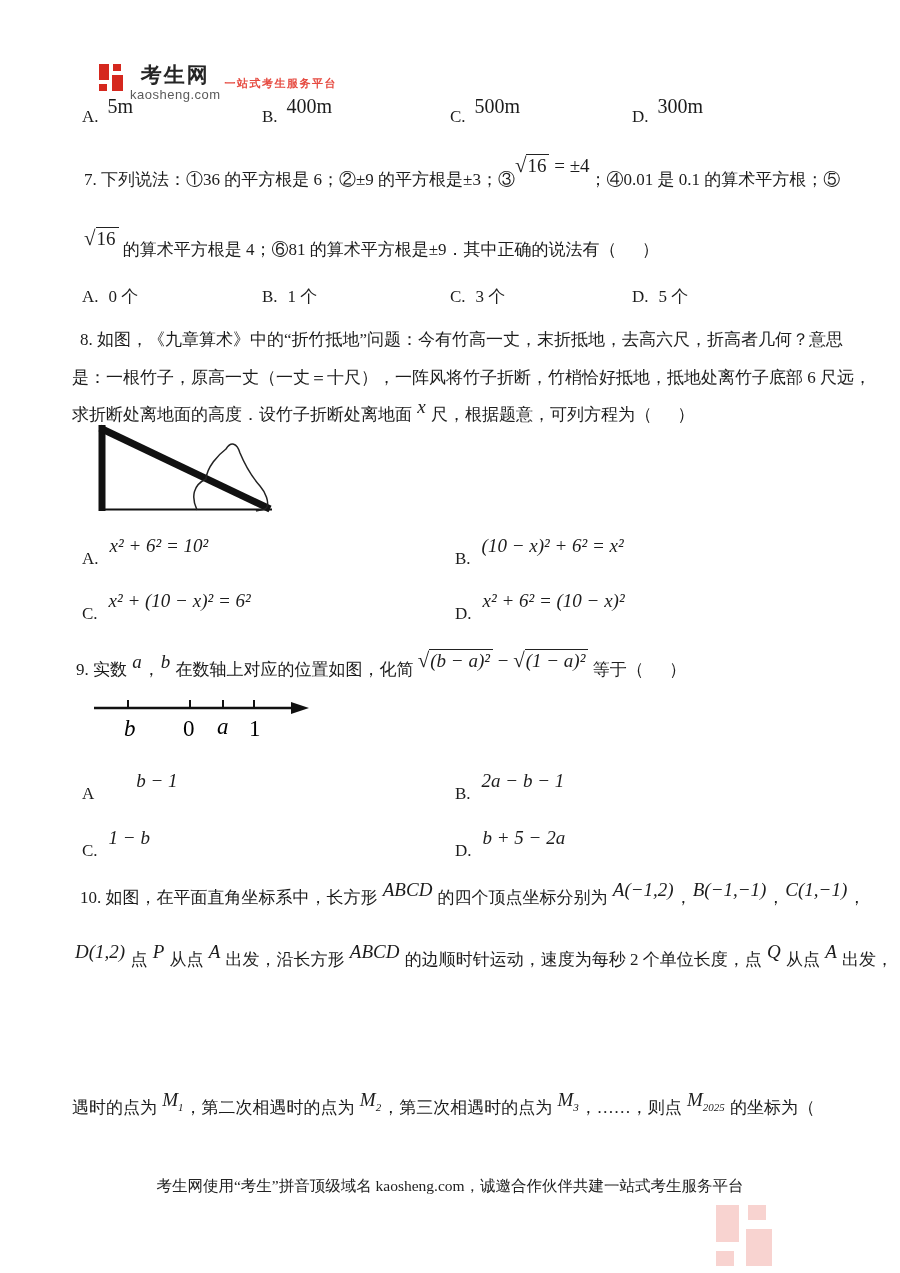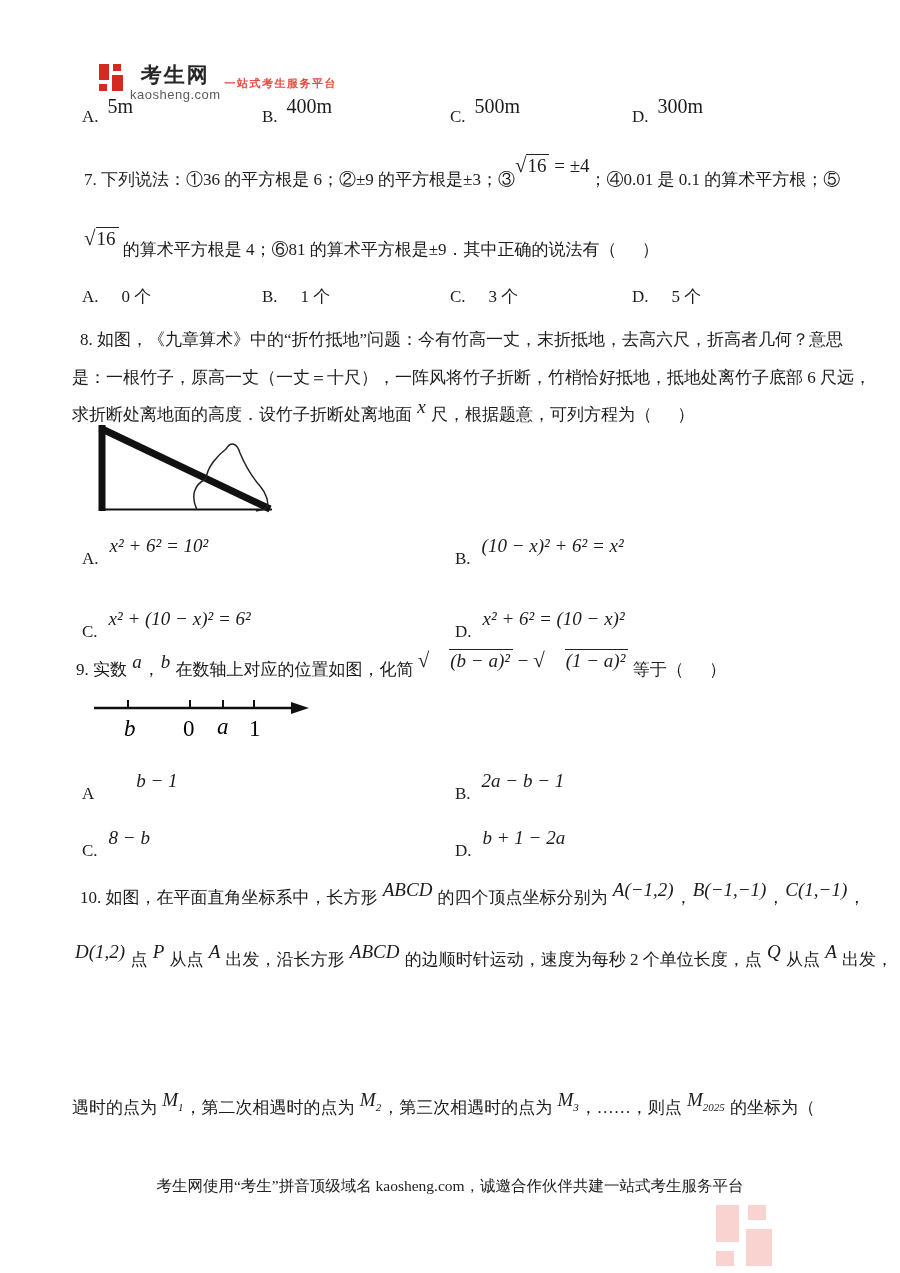--- a/index.html
+++ b/index.html
@@ -24,31 +24,31 @@
   .mi { font-family:"Liberation Serif",serif; font-style:italic; font-size:19px;
         position:relative; top:-7px; padding:0 1px; white-space:pre; }
   .mi sub { font-size:11px; font-style:italic; }
   .mf { font-size:19px; white-space:pre; }
   .sqrt { white-space:nowrap; display:inline-block; }
   .sq-sign { font-size:21px; }
   .sq-rad { border-top:1.6px solid #222; padding:0 3px 0 1px; font-size:19px; }
   .raise13 .sqrt, .raise13 .mf { position:relative; top:-13px; }
   .raise10 .sqrt, .raise10 .mf { position:relative; top:-10px; }
   .raise8  .sqrt, .raise8  .mf { position:relative; top:-8px; }
-  .q9s .sq-rad { font-style:italic;margin-left:20px; }
+  .q9s .sq-rad { font-style:italic; }
 
   
   .opt { position:absolute; white-space:pre; font-size:17px; }
   .c1 { left:82px; } .c2 { left:262px; } .c3 { left:450px; } .c4 { left:632px; }
   .ca { left:82px; } .cb { left:455px; }
   .opt-val { font-size:20px; position:relative; top:-9px; margin-left:9px; }
   .opt-fml { font-family:"Liberation Serif",serif; font-style:italic; font-size:19px;
              position:relative; top:-12px; margin-left:11px; white-space:pre; }
   .opt-fml.gap-wide { margin-left:42px; }
-  .opt-plain { margin-left:23px; }
+  .opt-plain { margin-left:10px; }
 
   
   .footer { width:900px; text-align:center; font-size:15.5px; color:#222; }
   .wm-name { font-size:37px; font-weight:bold; color:#ececec; letter-spacing:6px;
              -webkit-text-stroke:1px #dcdcdc; font-family:"Liberation Sans",sans-serif; }
 </style>
 </head>
 <body>
 
 <div class="page">
@@ -95,21 +95,21 @@
       <line x1="5" y1="86.5" x2="178" y2="86.5" stroke="#111" stroke-width="2"></line>
       <line x1="6" y1="5" x2="176" y2="86" stroke="#111" stroke-width="7"></line>
       <path d="M103 87 C97 74 99 62 112 56 C113 44 124 32 132 26 C137 18 143 20 146 30 C151 42 159 55 166 63 C172 70 175 79 173 84 C171 88 166 86 162 88" fill="none" stroke="#222" stroke-width="1.5"></path>
     </svg>
   </div>
 
   <div class="abs" style="top:547px; left:0; width:900px; height:30px;">
     <span class="opt ca"><span>A.</span><span class="opt-fml">x² + 6² = 10²</span></span>
     <span class="opt cb"><span>B.</span><span class="opt-fml">(10 − x)² + 6² = x²</span></span>
   </div>
-  <div class="abs" style="top:620px; left:0; width:900px; height:30px;">
+  <div class="abs" style="top:602px; left:0; width:900px; height:30px;">
     <span class="opt ca"><span>C.</span><span class="opt-fml">x² + (10 − x)² = 6²</span></span>
     <span class="opt cb"><span>D.</span><span class="opt-fml">x² + 6² = (10 − x)²</span></span>
   </div>
 
   <div class="abs qline raise8 q9s" style="left:76px; top:656px;"><span class="rt">9. 实数 </span><span class="mi">a</span><span class="rt">，</span><span class="mi">b</span><span class="rt"> 在数轴上对应的位置如图，化简 </span><span class="sqrt"><span class="sq-sign">√</span><span class="sq-rad">(b − a)²</span></span><span class="mf"> − </span><span class="sqrt"><span class="sq-sign">√</span><span class="sq-rad">(1 − a)²</span></span><span class="rt"> 等于（      ）</span></div>
 
   <div class="abs" style="left:90px; top:692px;">
     <svg width="225" height="50" viewBox="0 0 225 50">
       <line x1="4" y1="16" x2="206" y2="16" stroke="#111" stroke-width="2.4"></line>
       <path d="M219 16 L201 10 L201 22 Z" fill="#111"></path>
@@ -122,22 +122,22 @@
       <text x="127" y="42" font-size="23" font-style="italic" font-family="Liberation Serif,serif">a</text>
       <text x="159" y="44" font-size="23" font-family="Liberation Serif,serif">1</text>
     </svg>
   </div>
 
   <div class="abs" style="top:782px; left:0; width:804px; height:30px;">
     <span class="opt ca"><span>A</span><span class="opt-fml gap-wide">b − 1</span></span>
     <span class="opt cb"><span>B.</span><span class="opt-fml">2a − b − 1</span></span>
   </div>
   <div class="abs" style="top:839px; left:0; width:900px; height:30px;">
-    <span class="opt ca"><span>C.</span><span class="opt-fml">8 − b</span></span>
-    <span class="opt cb"><span>D.</span><span class="opt-fml">b + 1 − 2a</span></span>
+    <span class="opt ca"><span>C.</span><span class="opt-fml">1 − b</span></span>
+    <span class="opt cb"><span>D.</span><span class="opt-fml">b + 5 − 2a</span></span>
   </div>
 
   <div class="abs qline" style="left:80px; top:886px;"><span class="rt">10. 如图，在平面直角坐标系中，长方形 </span><span class="mi">ABCD</span><span class="rt"> 的四个顶点坐标分别为 </span><span class="mi">A(−1,2)</span><span class="rt">，</span><span class="mi">B(−1,−1)</span><span class="rt">，</span><span class="mi">C(1,−1)</span><span class="rt">，</span></div>
   <div class="abs qline" style="left:74px; top:948px;"><span class="mi">D(1,2)</span><span class="rt"> 点 </span><span class="mi">P</span><span class="rt"> 从点 </span><span class="mi">A</span><span class="rt"> 出发，沿长方形 </span><span class="mi">ABCD</span><span class="rt"> 的边顺时针运动，速度为每秒 2 个单位长度，点 </span><span class="mi">Q</span><span class="rt"> 从点 </span><span class="mi">A</span><span class="rt"> 出发，</span></div>
   <div class="abs qline" style="left:72px; top:1096px;"><span class="rt">遇时的点为 </span><span class="mi">M<sub>1</sub></span><span class="rt">，第二次相遇时的点为 </span><span class="mi">M<sub>2</sub></span><span class="rt">，第三次相遇时的点为 </span><span class="mi">M<sub>3</sub></span><span class="rt">，……，则点 </span><span class="mi">M<sub>2025</sub></span><span class="rt"> 的坐标为（</span></div>
 
   <div class="abs footer" style="top:1176px; left:0;">考生网使用“考生”拼音顶级域名 kaosheng.com，诚邀合作伙伴共建一站式考生服务平台</div>
 
   <div class="abs" style="left:716px; top:1205px;">
     <span style="float:left; margin-right:10px;">

